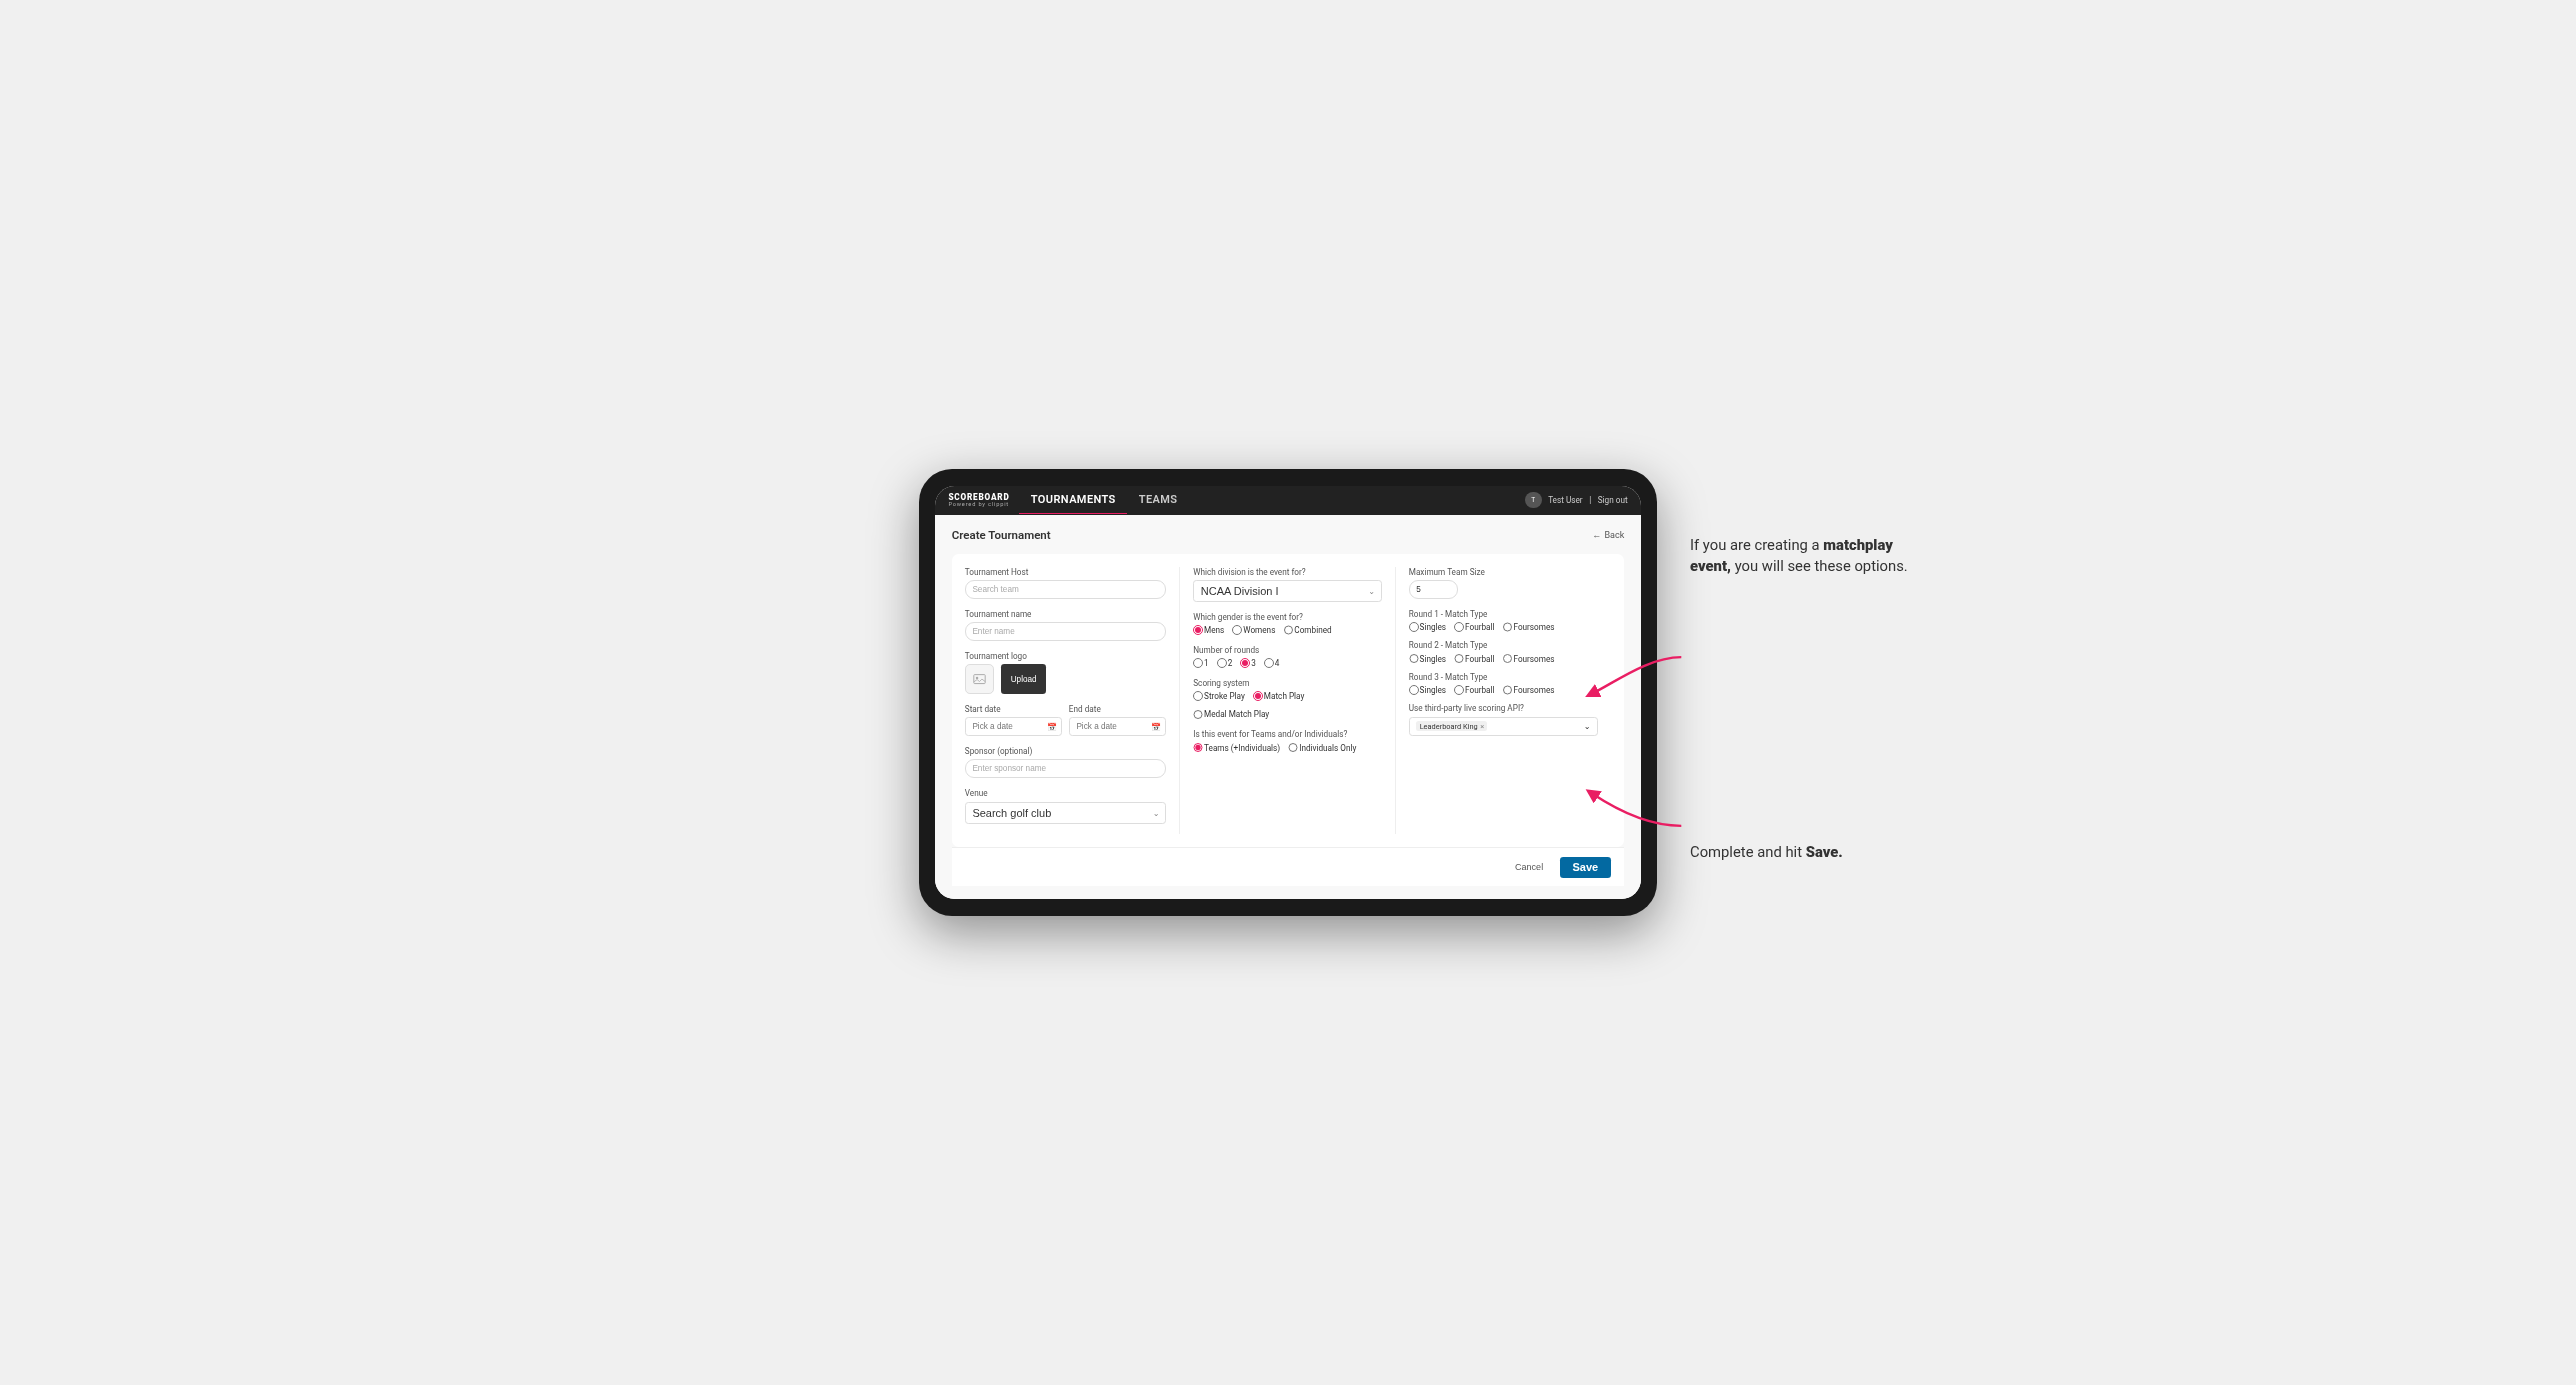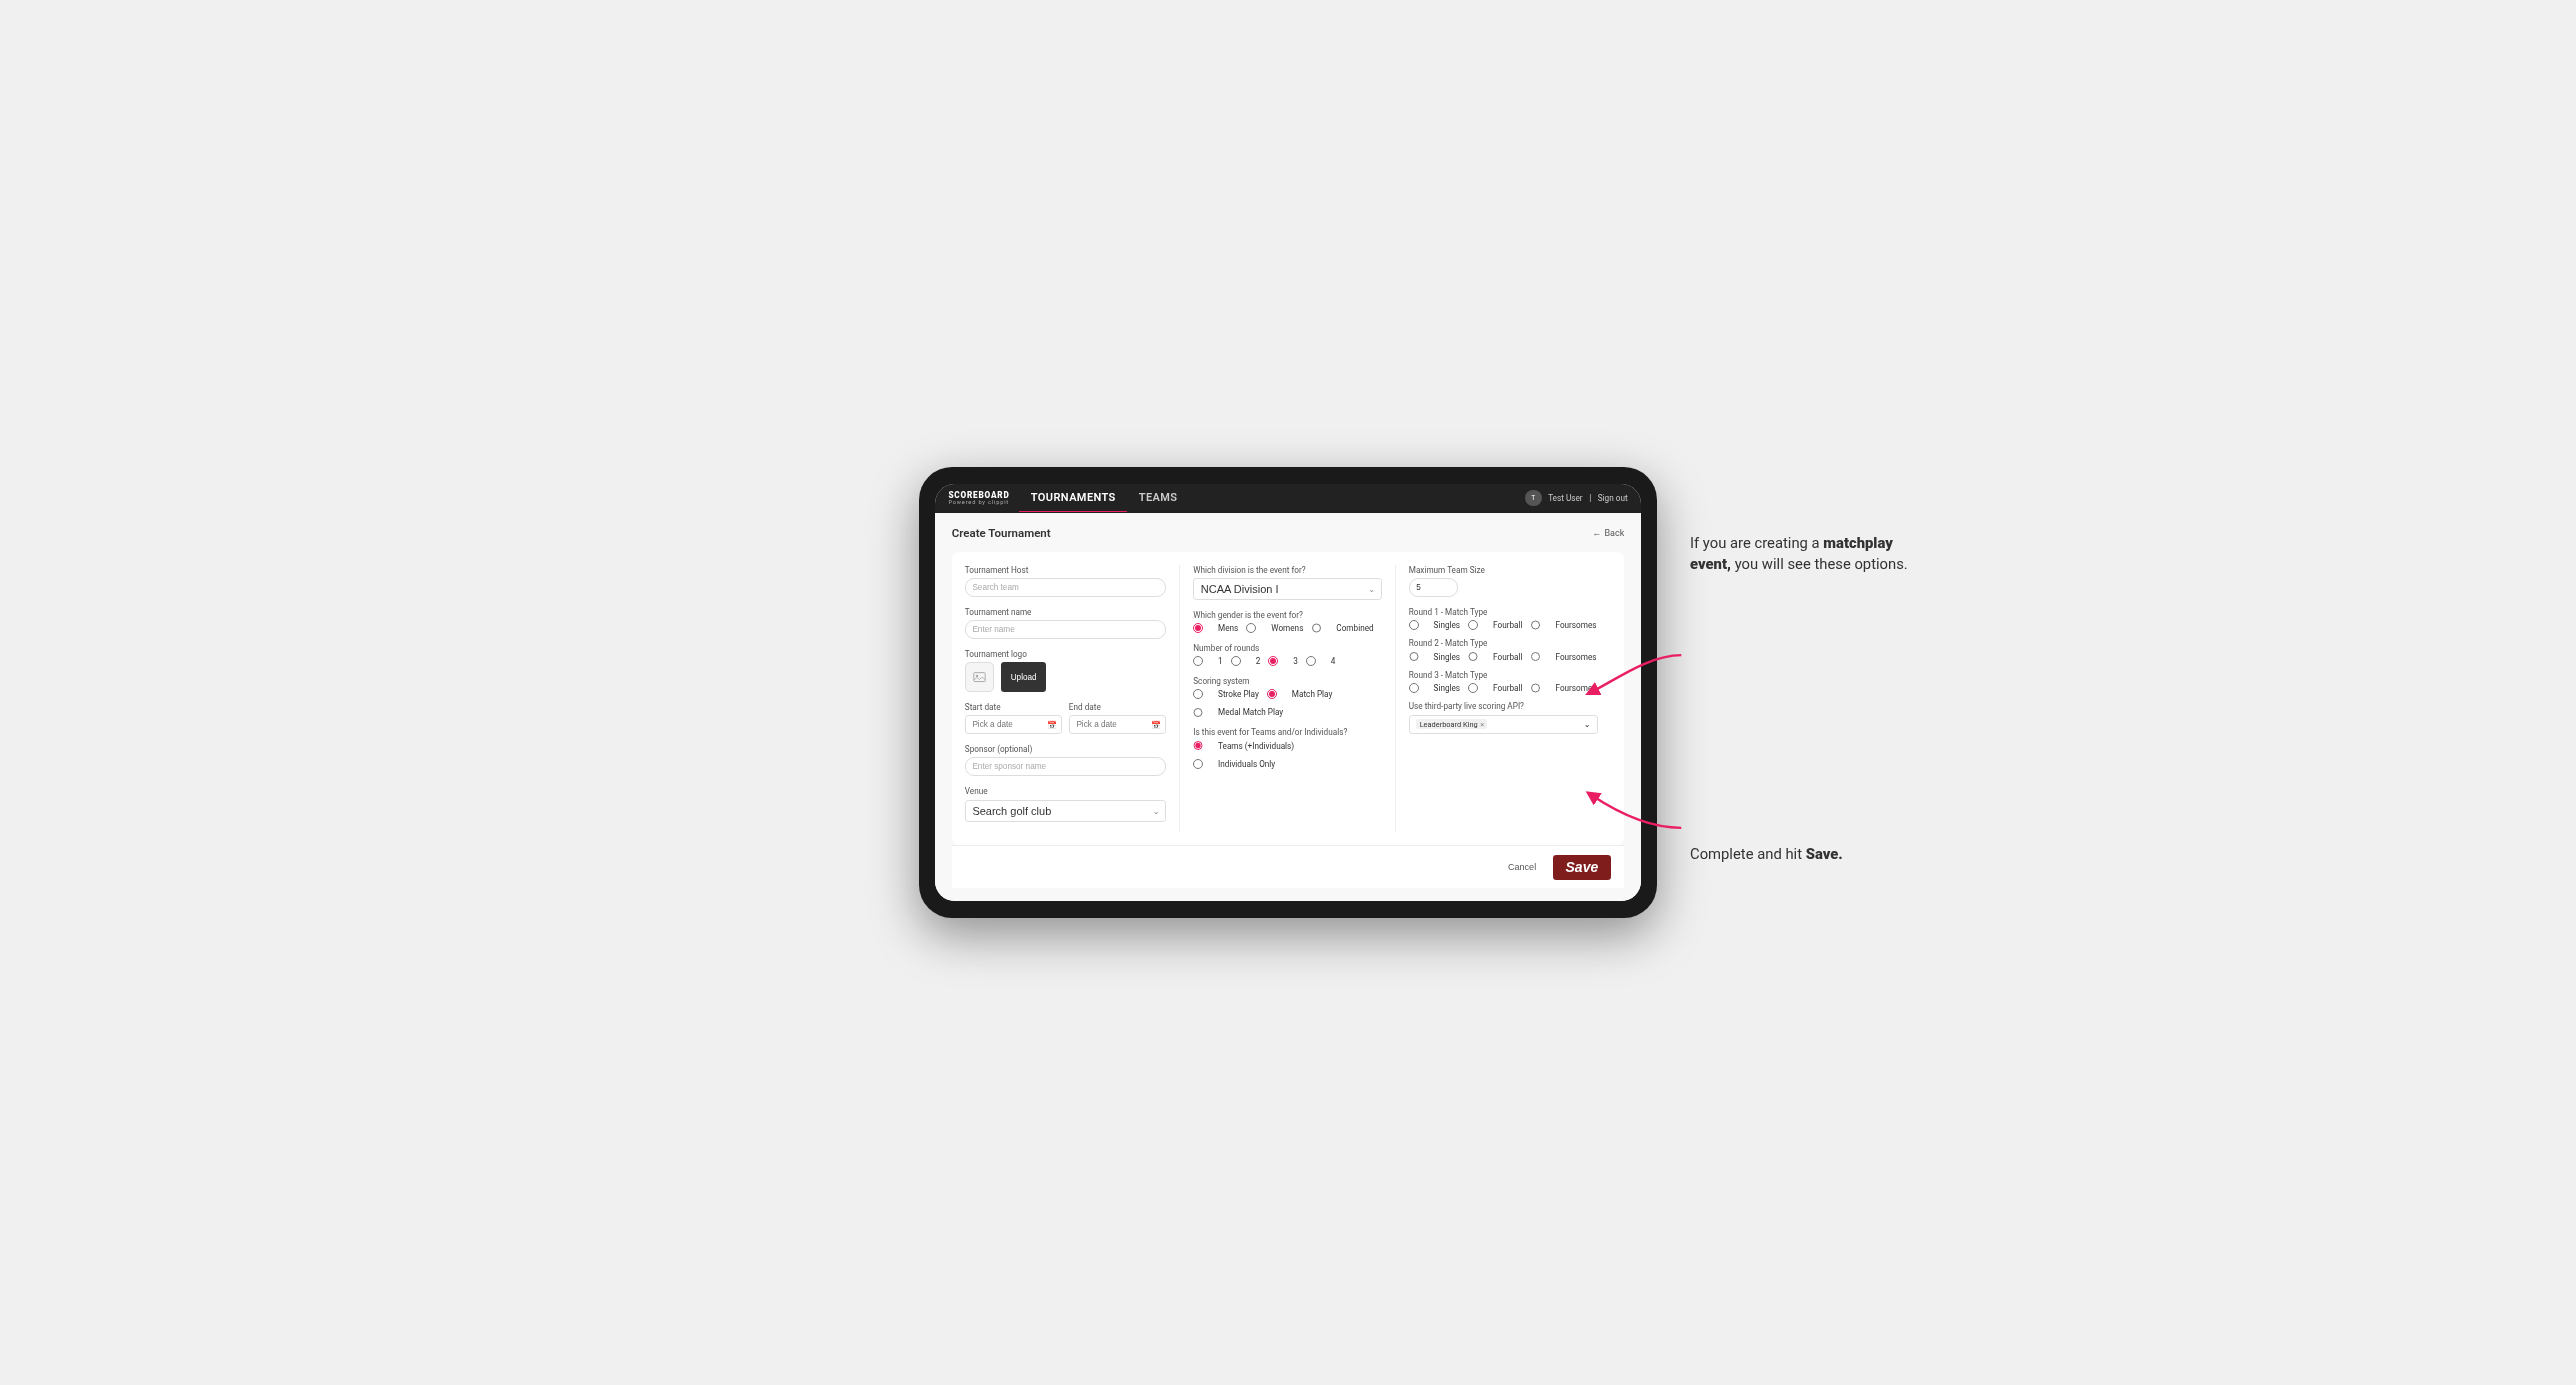--- a/index.html
+++ b/index.html
@@ -277,21 +277,21 @@
       display: flex;
       gap: 8.2px;
       align-items: center;
       flex-wrap: wrap;
       margin-bottom: 6.6px;
     }
 
     .radio-item {
       display: flex;
       align-items: center;
-      gap: 15px;
+      gap: 1px;
       font-size: 8.2px;
       color: #333;
       cursor: pointer;
     }
 
     .radio-input {
       width: 9.8px;
       height: 9.8px;
       accent-color: #e91e63;
       cursor: pointer;
@@ -352,29 +352,28 @@
     .btn-cancel {
       background: transparent;
       border: none;
       color: #555;
       font-size: 9px;
       cursor: pointer;
       padding: 4.9px 9.8px;
     }
 
     .btn-save {
-      background: #7f1d1d;
+      background: #0369a1;
       color: #fff;
       border: none;
       border-radius: 3.3px;
       padding: 4.9px 13px;
-      font-size: 14px;
+      font-size: 11px;
       font-weight: 600;
       cursor: pointer;
-      font-style: italic;
     }
 
     
     .annotation {
       position: absolute;
       font-size: 14.8px;
       color: #333;
       line-height: 1.4;
     }
 

